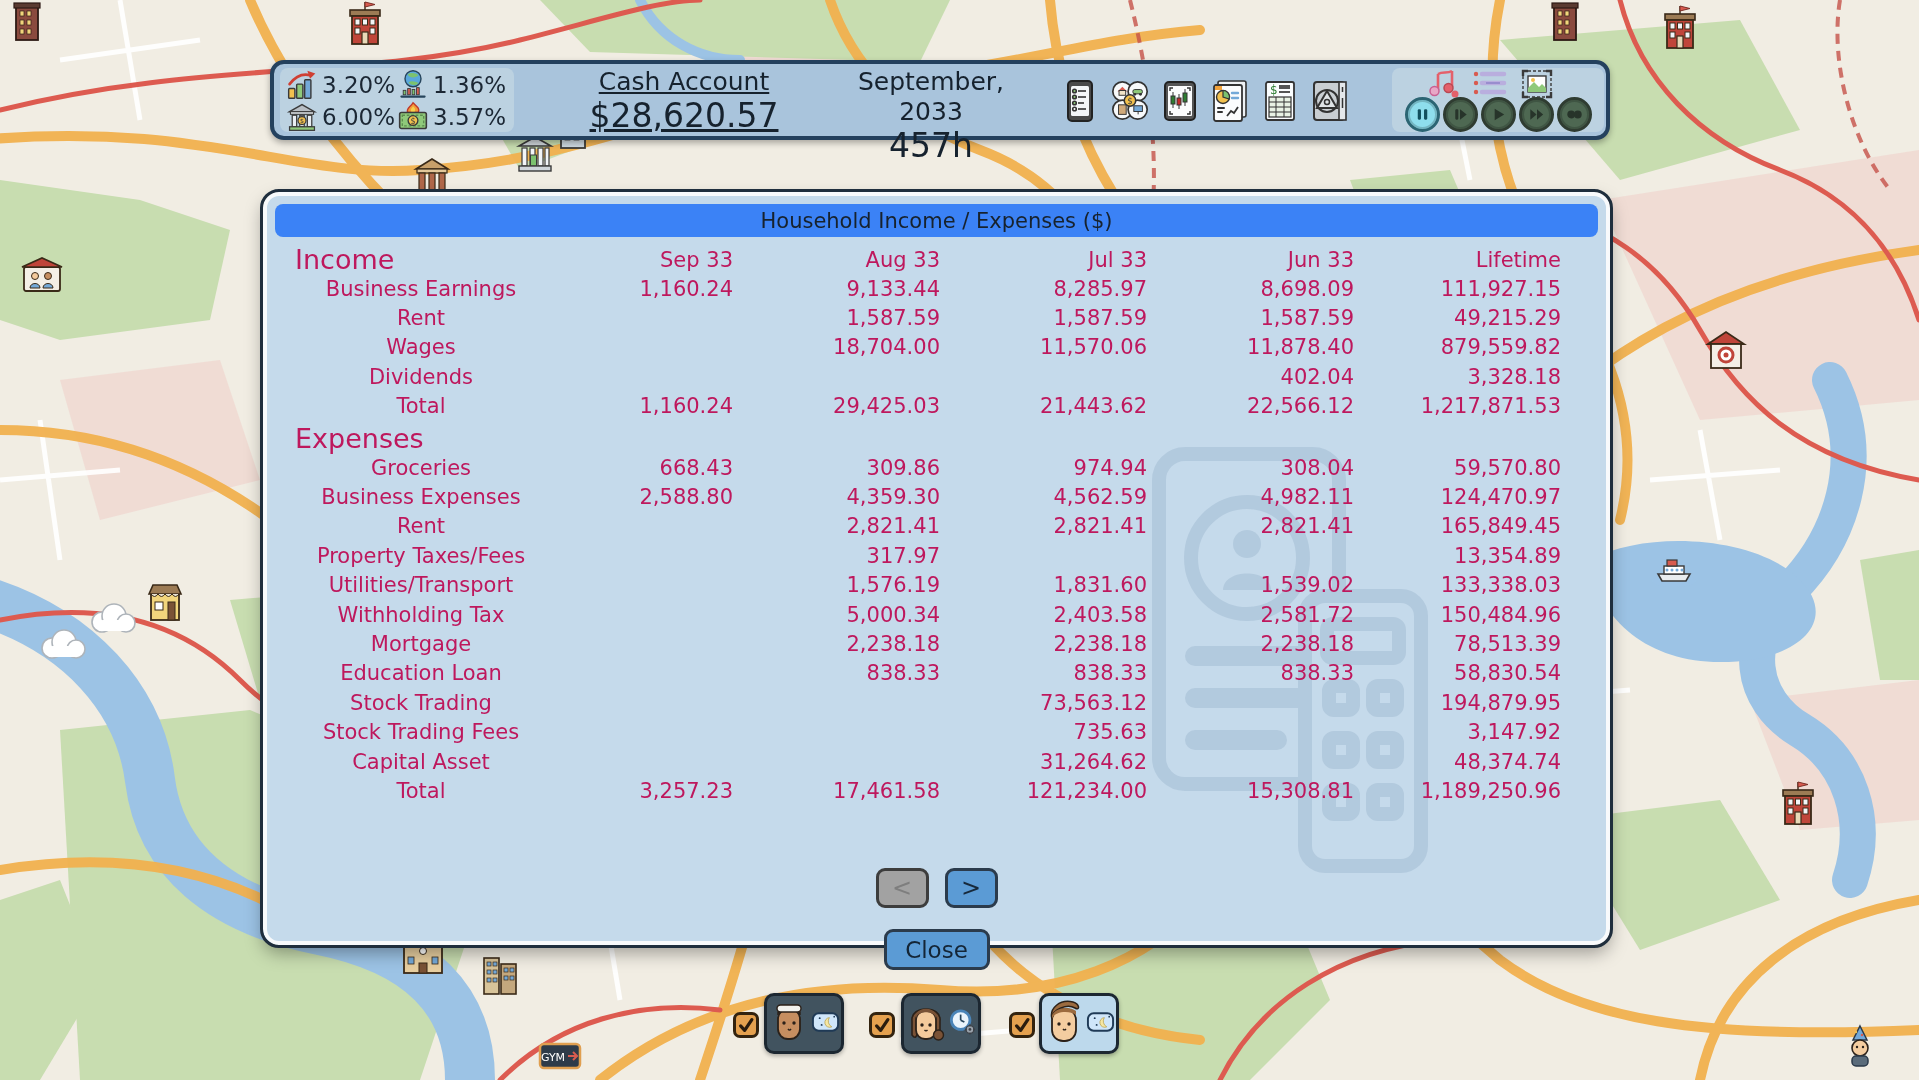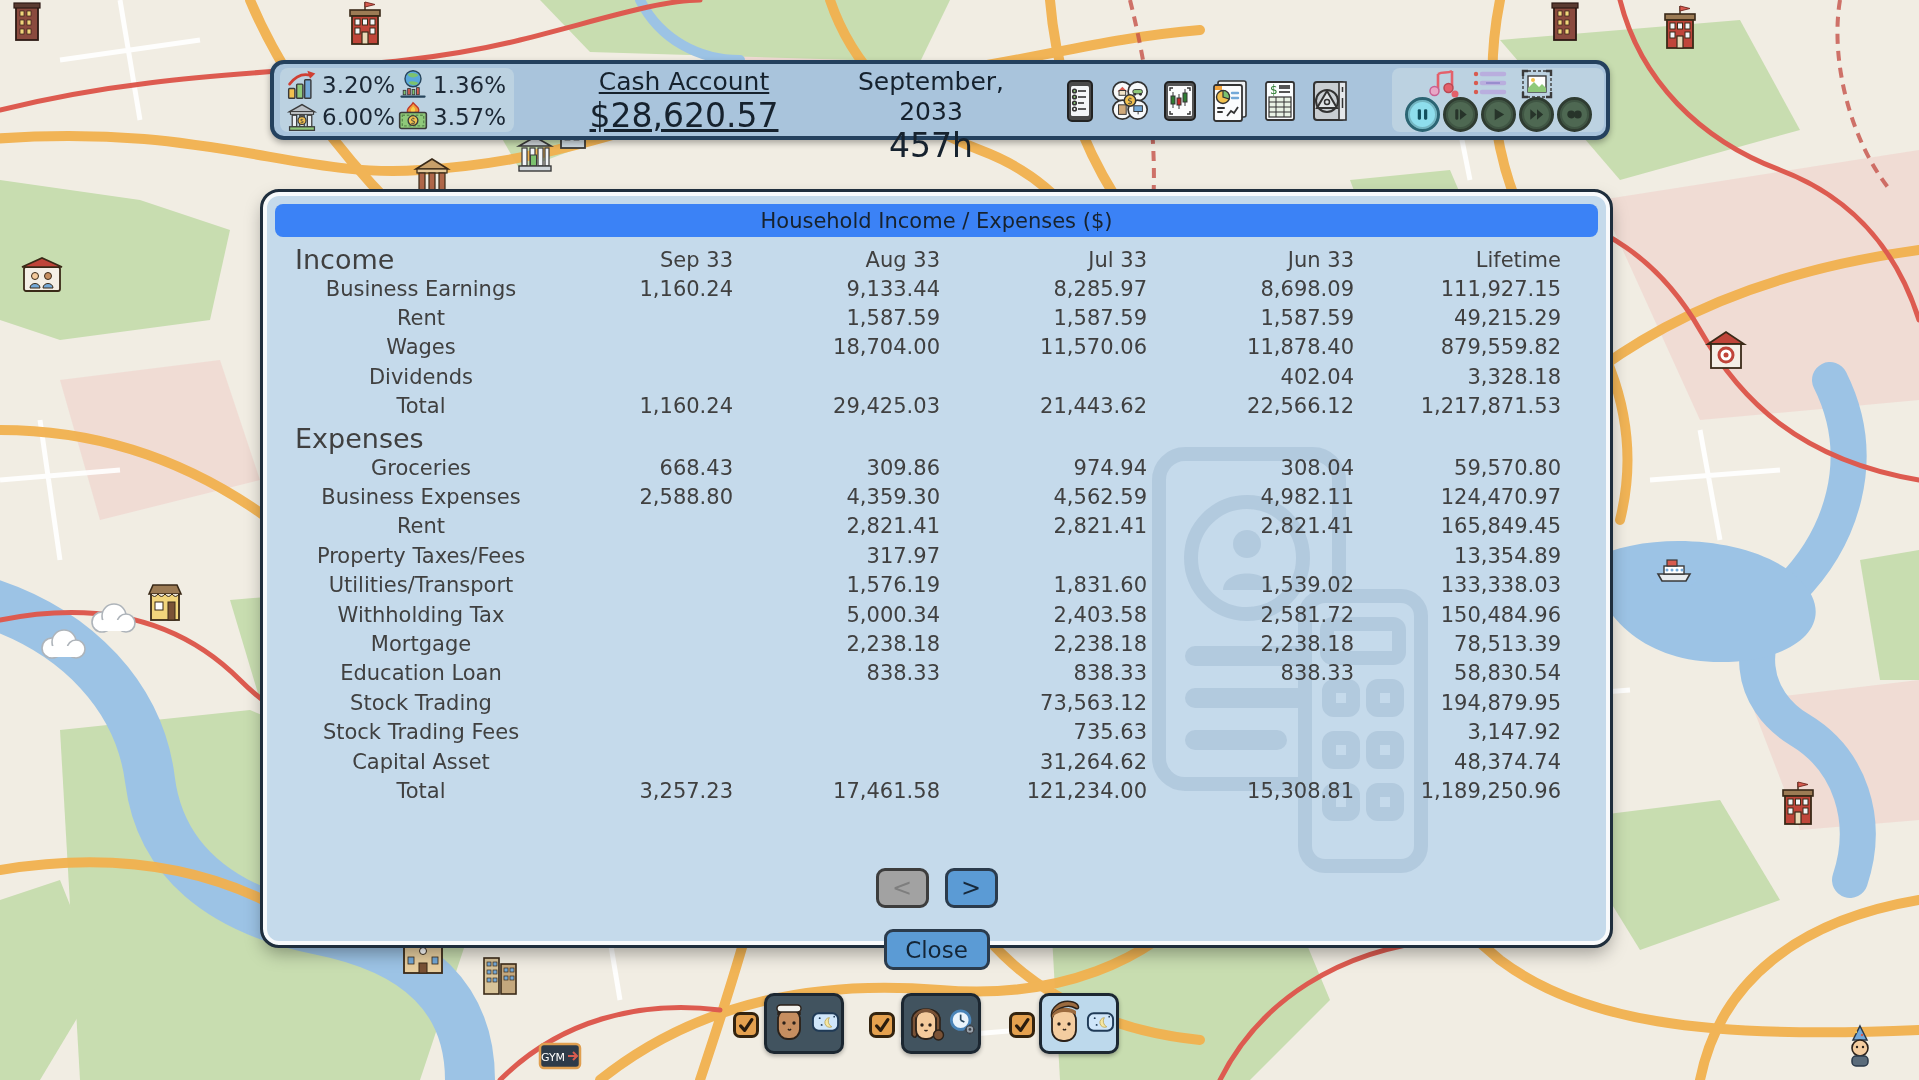--- a/index.html
+++ b/index.html
@@ -36,21 +36,21 @@
   .pb.active{background:#8edeed;border-color:#2c6573;color:#11505e;}
 
   
   .modal{position:absolute;left:263px;top:192px;width:1347px;height:753px;background:#c5daeb;
     border:4px solid #f8fafc;outline:3px solid #1f2e3d;border-radius:16px;box-sizing:border-box;
     box-shadow:0 8px 18px rgba(0,0,0,.35);}
   .modal-title{position:absolute;left:8px;right:8px;top:8px;height:33px;background:#3b82f6;border-radius:8px;
     display:flex;align-items:center;justify-content:center;font-size:21px;color:#17222d;}
   #watermark{position:absolute;left:880px;top:250px;opacity:.15;}
   .tablewrap{position:absolute;left:28px;top:46px;width:1266px;}
-  .trow{display:grid;grid-template-columns:231px 207px 207px 207px 207px 207px;height:29.4px;align-items:center;color:#404040;}
+  .trow{display:grid;grid-template-columns:231px 207px 207px 207px 207px 207px;height:29.4px;align-items:center;color:#be185d;}
   .trow .lbl{font-size:21px;white-space:nowrap;}
   .trow .indent{padding-left:21px;text-align:center;}
   .trow .num{text-align:right;font-size:21px;white-space:nowrap;}
   .section-row{height:32px;align-items:end;}
   .section-row .big{font-size:27px;line-height:1.05;}
   .section-row .colhead{line-height:1.1;padding-bottom:2px;}
   .net-row{margin-top:20px;height:33px;}
   .net-row .big{font-size:27px;}
   .pager{position:absolute;top:672px;left:50%;transform:translateX(-50%);display:flex;gap:16px;}
   .pgbtn{width:53px;height:40px;border-radius:9px;border:3px solid #2b3b4c;font-size:24px;box-sizing:border-box;

